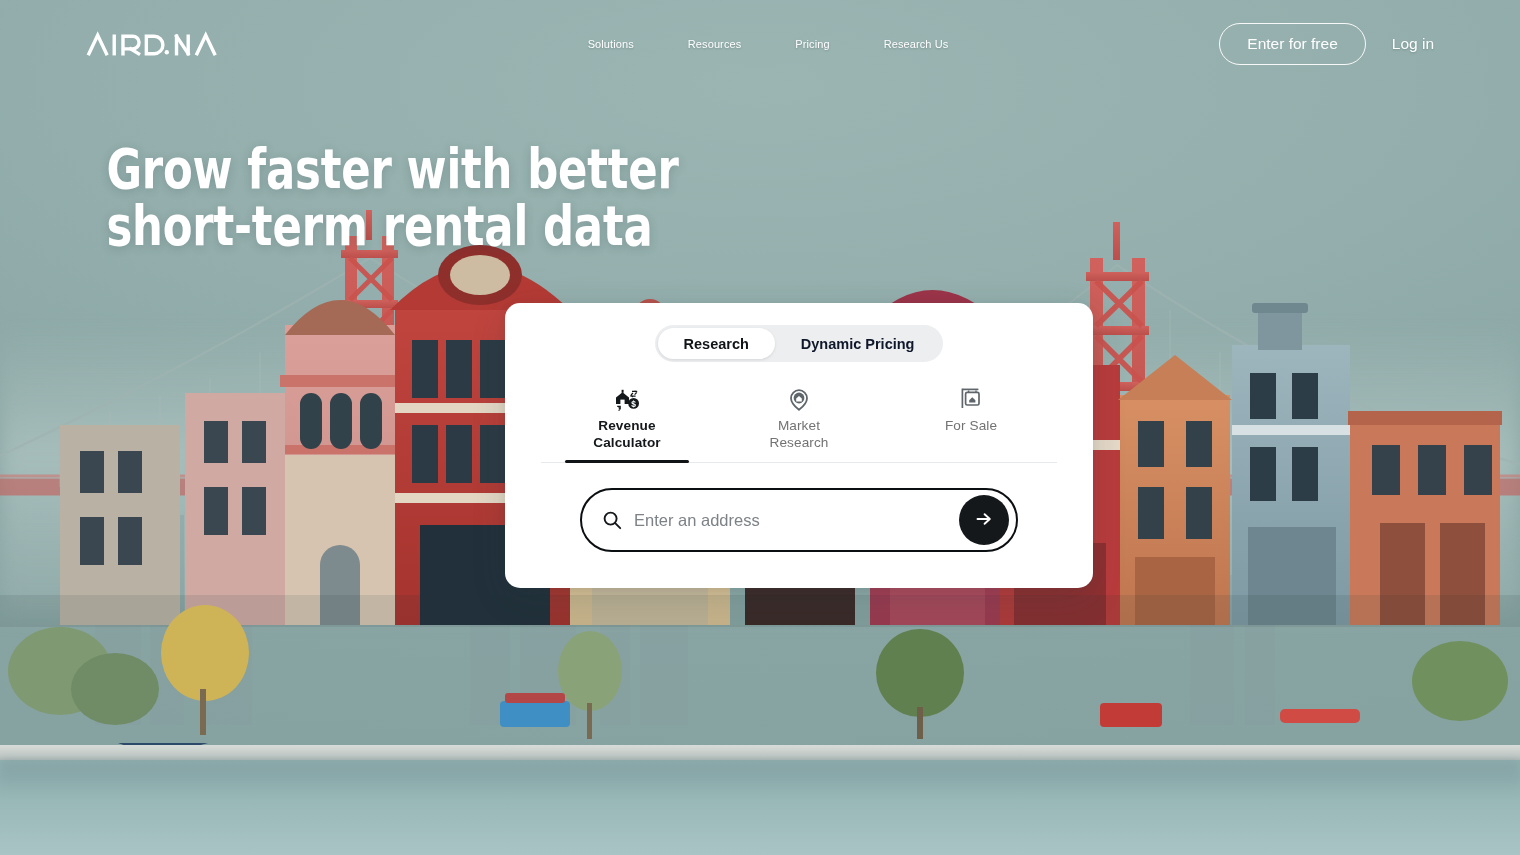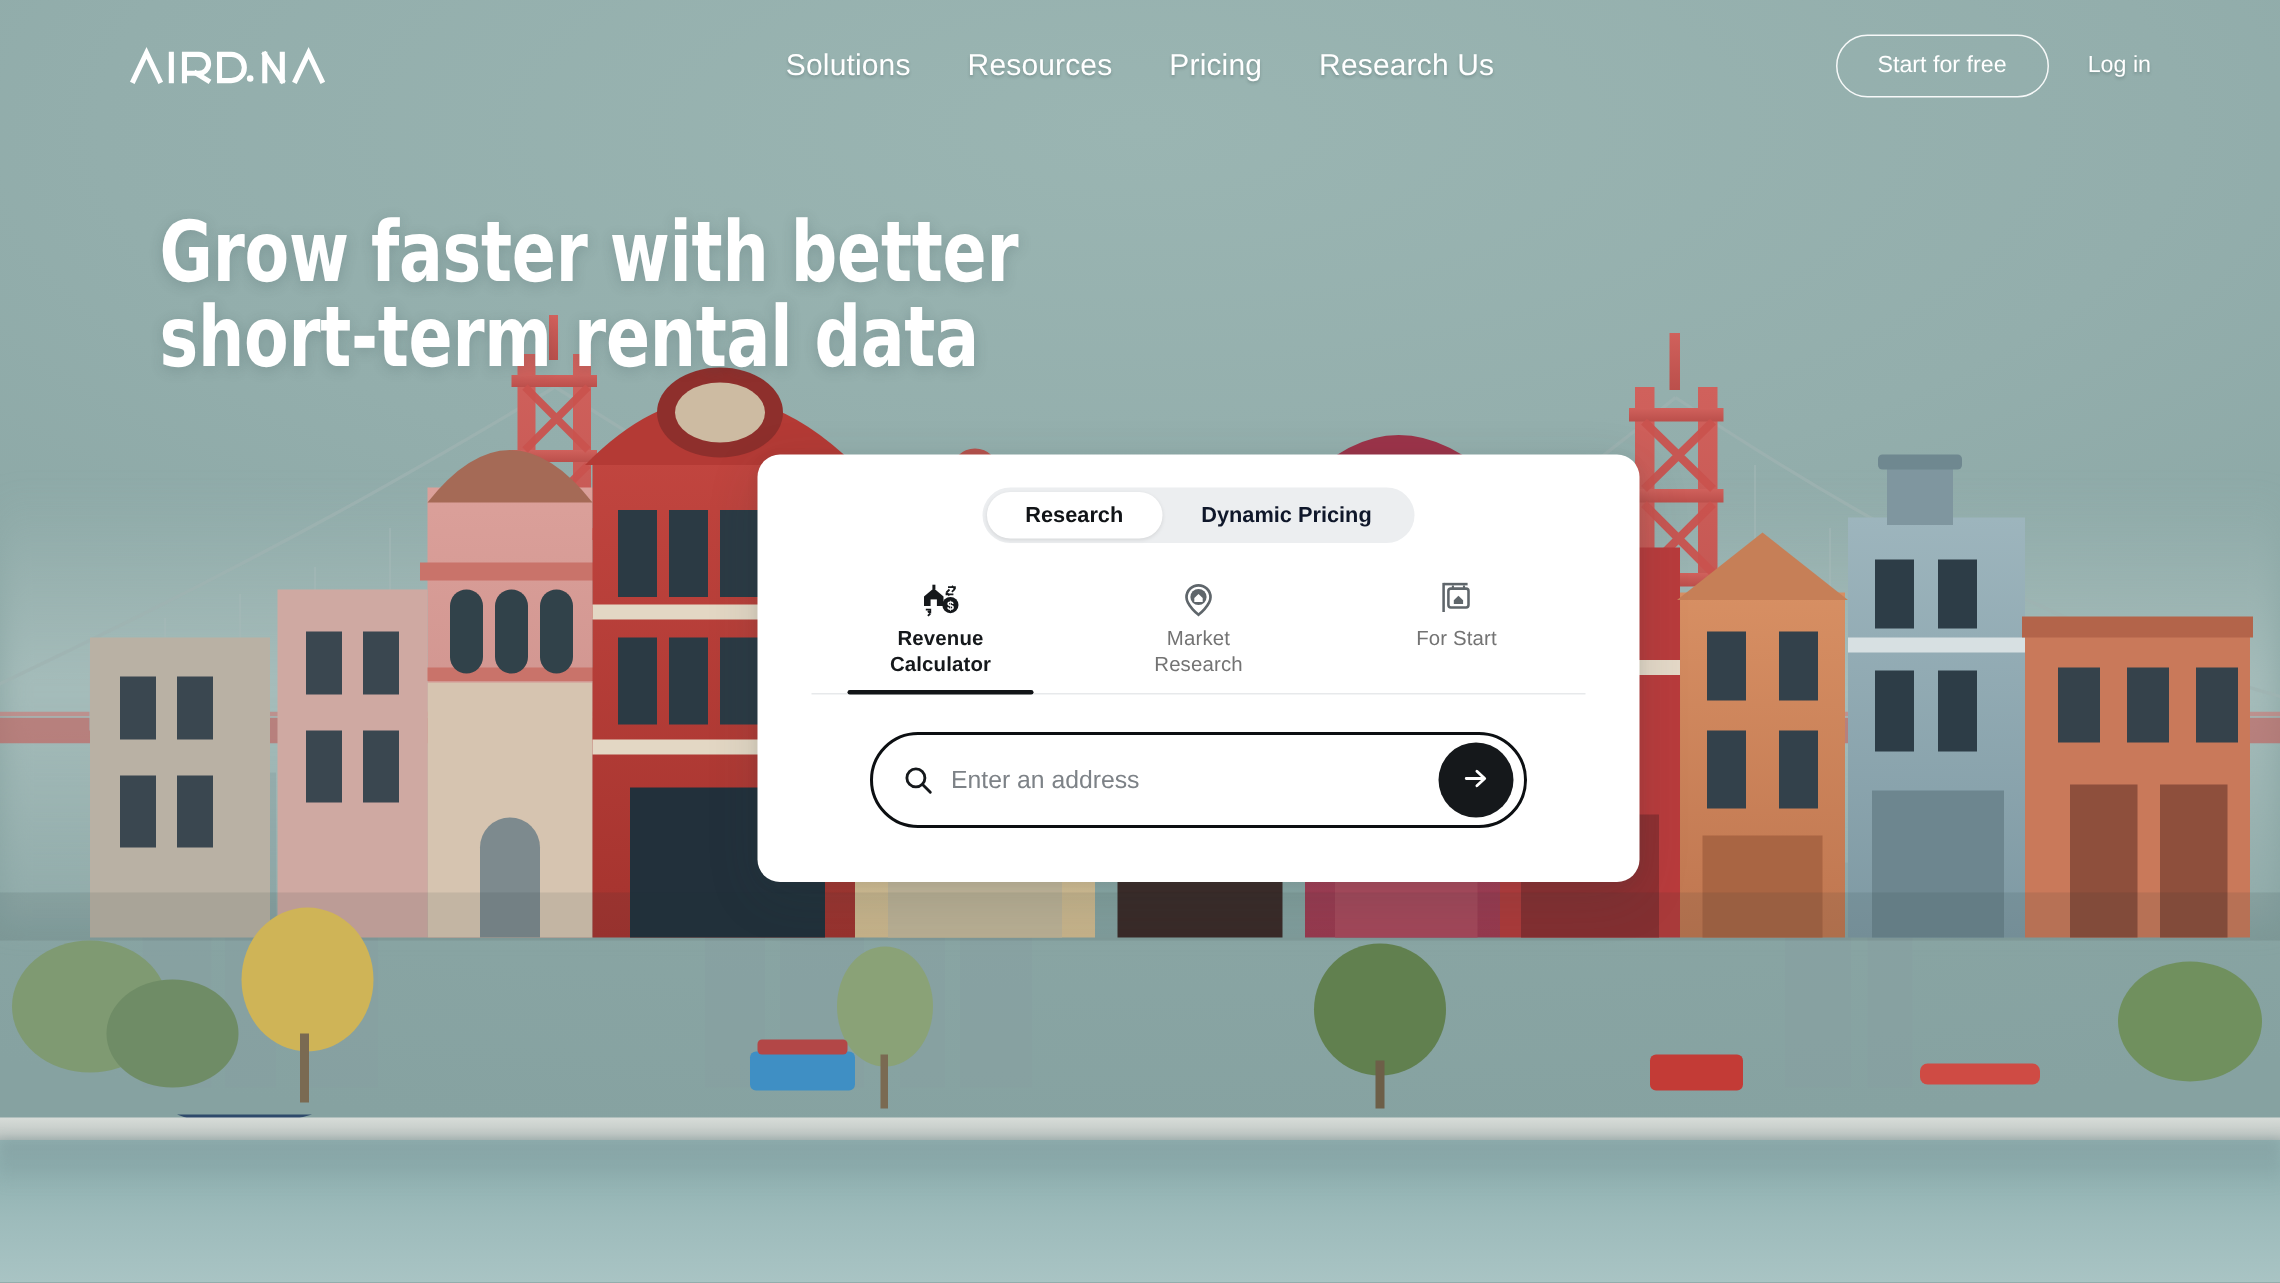--- a/index.html
+++ b/index.html
@@ -62,23 +62,24 @@
   }
   .logo { width:146px; height:26px; flex:0 0 auto; }
   .logo svg{ width:100%; height:100%; display:block; }
 
   .navlinks {
     display:flex; align-items:center; gap:38px;
     position:absolute; left:50%; transform:translateX(-50%);
   }
   .navlinks a {
     color:#ffffff; text-decoration:none;
-    font-size:20px; font-weight:500; letter-spacing:.1px;
+    font-size:11px; font-weight:500; letter-spacing:.1px;
     white-space:nowrap;
     text-shadow:0 1px 2px rgba(40,60,60,.25);
+    margin-left:16px;
   }
   .navright {
     margin-left:auto; display:flex; align-items:center; gap:26px;
   }
   .btn-start {
     border:1.4px solid rgba(255,255,255,.92);
     color:#fff; background:transparent;
     border-radius:999px;
     padding:11px 27px;
     font-size:15.5px; font-weight:500;
@@ -508,21 +509,21 @@
   </div>
 
   <nav class="navlinks">
     <a href="#">Solutions</a>
     <a href="#">Resources</a>
     <a href="#">Pricing</a>
     <a href="#">Research Us</a>
   </nav>
 
   <div class="navright">
-    <button class="btn-start">Start for free</button>
+    <button class="btn-start">Enter for free</button>
     <a href="#" class="login">Log in</a>
   </div>
 </header>
 
 <section class="hero">
   <h1>
     <span>Grow faster with better</span><br>
     <span>short-term rental data</span>
   </h1>
 </section>
@@ -573,21 +574,21 @@
       <span class="ticon">
         <svg width="26" height="26" viewBox="0 0 26 26">
           <path d="M4.4 2.6 V22" stroke="#5f666b" stroke-width="1.7" fill="none"></path>
           <path d="M4.4 3.4 H20.4" stroke="#5f666b" stroke-width="1.7" fill="none"></path>
           <rect x="7.6" y="6.4" width="13.4" height="12.6" rx="1.6" fill="none" stroke="#5f666b" stroke-width="1.7"></rect>
           <path d="M11.2 14.2 L14.3 11.2 L17.4 14.2 V16.6 H11.2 Z" fill="#5f666b"></path>
           <path d="M10.6 6.4 V4.4 M18 6.4 V4.4" stroke="#5f666b" stroke-width="1.4"></path>
         </svg>
       </span>
       <span class="tlabel">
-        <span>For Start</span>
+        <span>For Sale</span>
       </span>
     </button>
   </div>
 
   <div class="searchrow">
     <div class="searchbar">
       <span class="sicon">
         <svg width="20" height="20" viewBox="0 0 20 20">
           <circle cx="8.6" cy="8.6" r="6" fill="none" stroke="#15181b" stroke-width="1.9"></circle>
           <path d="M13.2 13.2 L18.2 18.2" stroke="#15181b" stroke-width="1.9" stroke-linecap="round"></path>

